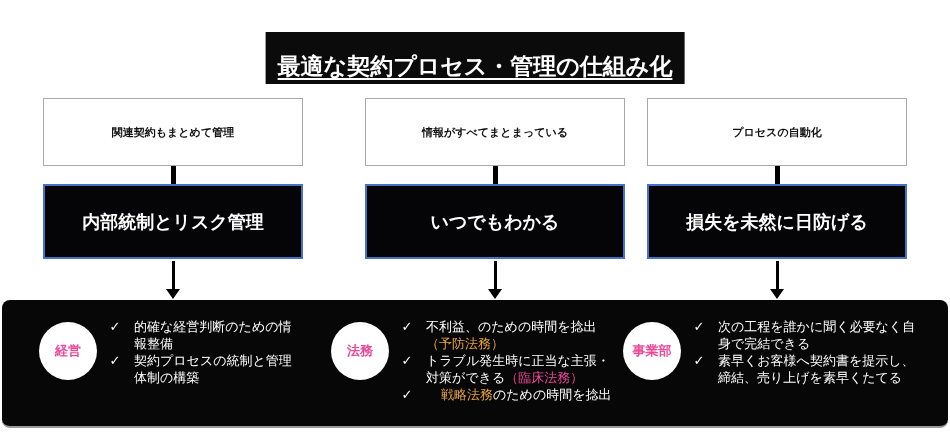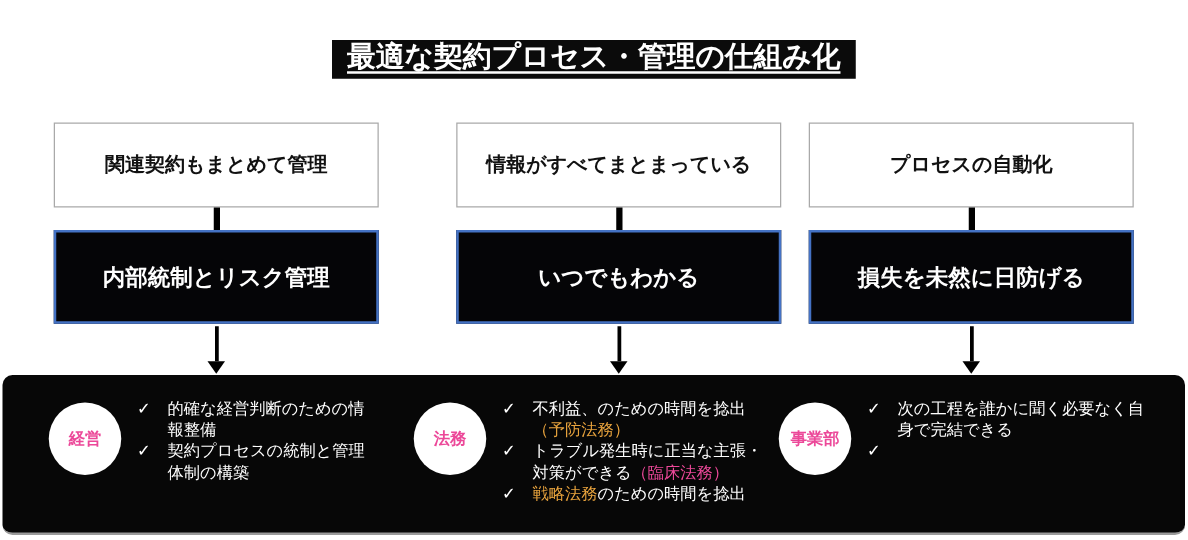--- a/index.html
+++ b/index.html
@@ -3,31 +3,31 @@
 <meta charset="utf-8">
 <style>
   html,body{margin:0;padding:0;}
   body{background:#ffffff;font-family:"Liberation Sans", sans-serif;}
   .stage{position:relative;width:950px;height:432px;background:#ffffff;overflow:hidden;}
 
   
   .title-bar{
     position:absolute;top:32px;left:50%;transform:translateX(-50%);
     background:#0b0b0b;color:#ffffff;font-weight:bold;font-size:23px;
-    line-height:1.15;padding:0 12px 5px;white-space:nowrap;
+    line-height:1.15;padding:21px 12px 5px;white-space:nowrap;
     text-decoration:underline;text-decoration-thickness:2px;text-underline-offset:4px;
   }
 
   
   .col{position:absolute;top:98px;width:260px;}
   .col.c0{left:43px;} .col.c1{left:345px;padding-left:20px;} .col.c2{left:647px;}
   .top-box{
     height:66px;background:#ffffff;border:1px solid #a9a9a9;
     display:flex;align-items:center;justify-content:center;
-    font-weight:bold;font-size:16px;color:#111111;text-align:center;
+    font-weight:bold;font-size:11px;color:#111111;text-align:center;
   }
   .stub{width:5px;height:18px;background:#000000;margin:0 auto;}
   .black-box{
     height:71px;background:#050507;border:2px solid #4472c4;
     display:flex;align-items:center;justify-content:center;
     font-weight:bold;font-size:18px;color:#ffffff;text-align:center;font-family:Liberation Mono, monospace;
   }
   .down-arrow{height:38px;display:flex;flex-direction:column;align-items:center;padding-top:2px;}
   .down-arrow .shaft{width:3px;flex:1;background:#000000;}
   .down-arrow .head{
@@ -112,32 +112,33 @@
           <li class="bullet">
             <span class="check">✓</span>
             <span class="btxt"><span>不利益、のための時間を捻出</span><span style="color: rgb(232, 163, 61);">（予防法務）</span></span>
           </li>
           <li class="bullet">
             <span class="check">✓</span>
             <span class="btxt"><span>トラブル発生時に正当な主張・対策ができる</span><span style="color: #ec4899; margin-top: 22px;">（臨床法務）</span></span>
           </li>
           <li class="bullet">
             <span class="check">✓</span>
-            <span class="btxt"><span style="color: rgb(232, 163, 61);">戦略法務</span><span>のための時間を捻出</span></span>
+            <span class="btxt"><span style="color: rgb(232, 163, 61); margin-left: 15px;">戦略法務</span><span>のための時間を捻出</span></span>
           </li>
         </ul>
     </div>
 
     <div class="band-section s2 w200">
       <div class="role-circle">事業部</div>
       <ul class="bullets">
           <li class="bullet">
             <span class="check">✓</span>
             <span class="btxt"><span>次の工程を誰かに聞く必要なく自身で完結できる</span></span>
           </li>
           <li class="bullet">
             <span class="check">✓</span>
+            <span class="btxt"><span>素早くお客様へ契約書を提示し、締結、売り上げを素早くたてる</span></span>
           </li>
         </ul>
     </div>
 
   </div>
 </div>
 
 </body></html>

